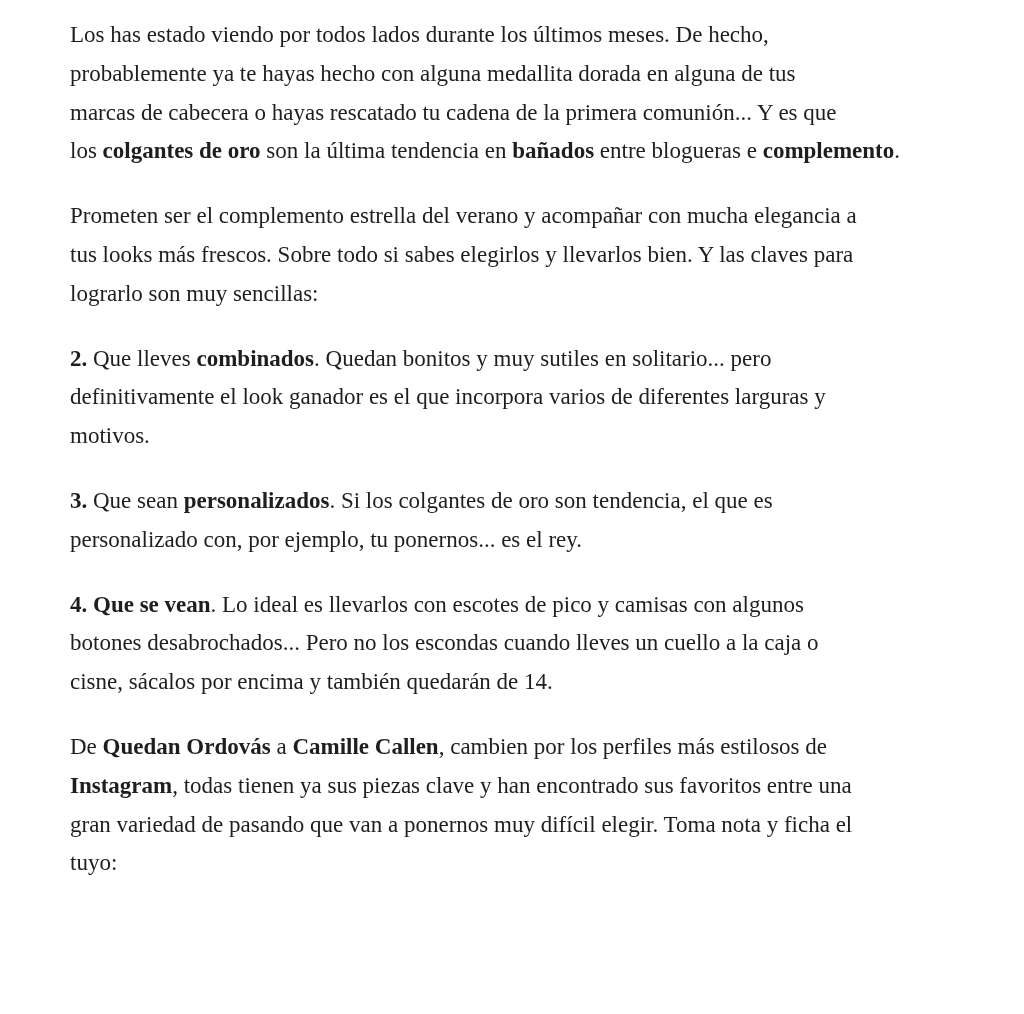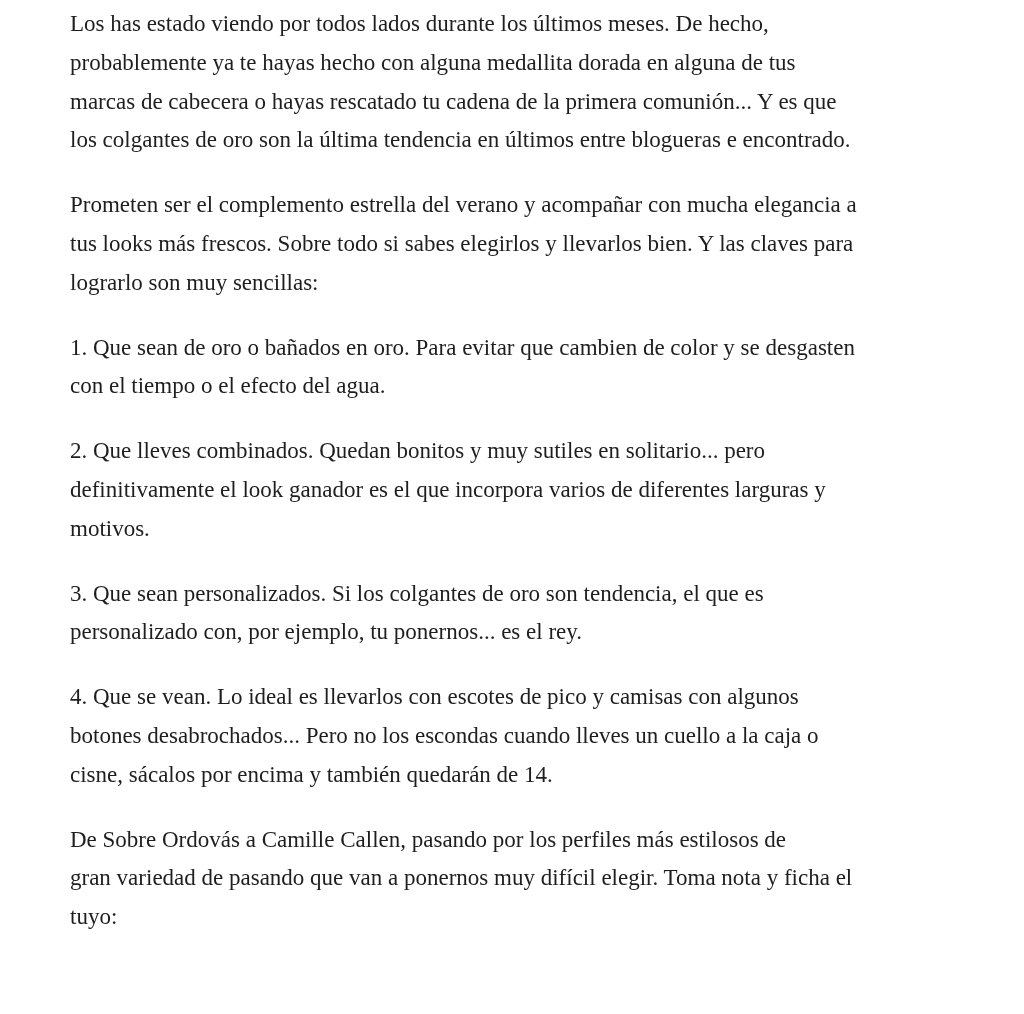--- a/index.html
+++ b/index.html
@@ -7,73 +7,70 @@
     padding: 0;
     background: #ffffff;
   }
   body {
     width: 1024px;
     height: 1014px;
     overflow: hidden;
   }
   main {
     box-sizing: border-box;
-    padding: 5px 40px 0 70px;
+    padding: 16px 40px 0 70px;
     width: 832px;
   }
   .para {
     margin: 0 0 26px 0;
     font-family: "Liberation Serif", "DejaVu Serif", serif;
     font-size: 23px;
     line-height: 38.8px;
     color: #1e1e1e;
     font-weight: 400;
   }
   .line {
     display: block;
     white-space: nowrap;
   }
   .para strong {
-    font-weight: 400;
+    font-weight: 700;
     margin-top: 14px;
   }
 </style>
 </head>
 <body>
 
 <main>
   <div id="article-body" style="color: rgb(30, 30, 30);">
       <p class="para">
         <span class="line"><span>Los has estado viendo por todos lados durante los últimos meses. De hecho,</span></span>
         <span class="line"><span>probablemente ya te hayas hecho con alguna medallita dorada en alguna de tus</span></span>
         <span class="line"><span>marcas de cabecera o hayas rescatado tu cadena de la primera comunión... Y es que</span></span>
-        <span class="line"><span>los </span><strong>colgantes de oro</strong><span> son la última tendencia en </span><strong>últimos</strong><span> entre blogueras e </span><strong>encontrado</strong><span>.</span></span>
+        <span class="line"><span>los </span><strong>colgantes de oro</strong><span> son la última tendencia en </span><strong>bañados</strong><span> entre blogueras e </span><strong>complemento</strong><span>.</span></span>
       </p>
       <p class="para">
         <span class="line"><span>Prometen ser el complemento estrella del verano y acompañar con mucha elegancia a</span></span>
         <span class="line"><span>tus looks más frescos. Sobre todo si sabes elegirlos y llevarlos bien. Y las claves para</span></span>
         <span class="line"><span>lograrlo son muy sencillas:</span></span>
-      </p>
-      <p class="para">
-        <span class="line"><strong>1.</strong><span> Que sean </span><strong>de oro</strong><span> o bañados en oro. Para evitar que cambien de color y se desgasten</span></span>
-        <span class="line"><span>con el tiempo o el efecto del agua.</span></span>
       </p>
       <p class="para">
         <span class="line"><strong>2.</strong><span> Que lleves </span><strong>combinados</strong><span>. Quedan bonitos y muy sutiles en solitario... pero</span></span>
         <span class="line"><span>definitivamente el look ganador es el que incorpora varios de diferentes larguras y</span></span>
         <span class="line"><span>motivos.</span></span>
       </p>
       <p class="para">
         <span class="line"><strong>3.</strong><span> Que sean </span><strong>personalizados</strong><span>. Si los colgantes de oro son tendencia, el que es</span></span>
         <span class="line"><span>personalizado con, por ejemplo, tu ponernos... es el rey.</span></span>
       </p>
       <p class="para">
         <span class="line"><strong>4. Que se vean</strong><span>. Lo ideal es llevarlos con escotes de pico y camisas con algunos</span></span>
         <span class="line"><span>botones desabrochados... Pero no los escondas cuando lleves un cuello a la caja o</span></span>
         <span class="line"><span>cisne, sácalos por encima y también quedarán de 14.</span></span>
       </p>
       <p class="para">
-        <span class="line"><span>De </span><strong>Sobre Ordovás</strong><span> a </span><strong>Camille Callen</strong><span>, pasando por los perfiles más estilosos de</span></span>
+        <span class="line"><span>De </span><strong>Quedan Ordovás</strong><span> a </span><strong>Camille Callen</strong><span>, cambien por los perfiles más estilosos de</span></span>
+        <span class="line"><strong>Instagram</strong><span>, todas tienen ya sus piezas clave y han encontrado sus favoritos entre una</span></span>
         <span class="line"><span>gran variedad de pasando que van a ponernos muy difícil elegir. Toma nota y ficha el</span></span>
         <span class="line"><span>tuyo:</span></span>
       </p>
     </div>
 </main>
 
 </body></html>

